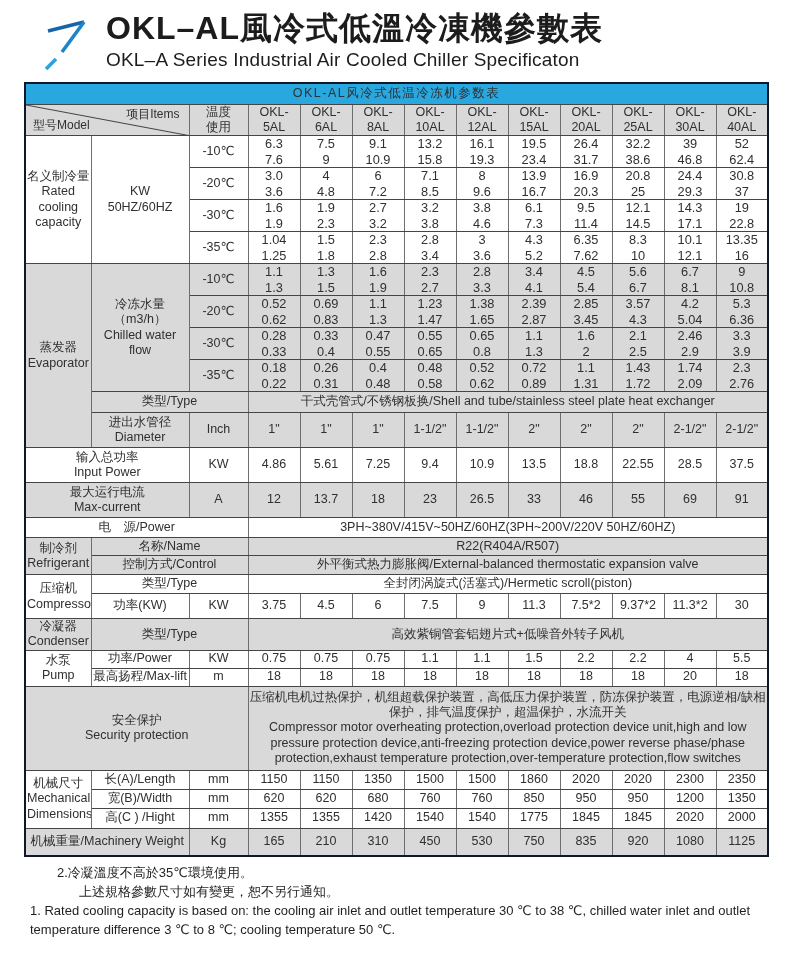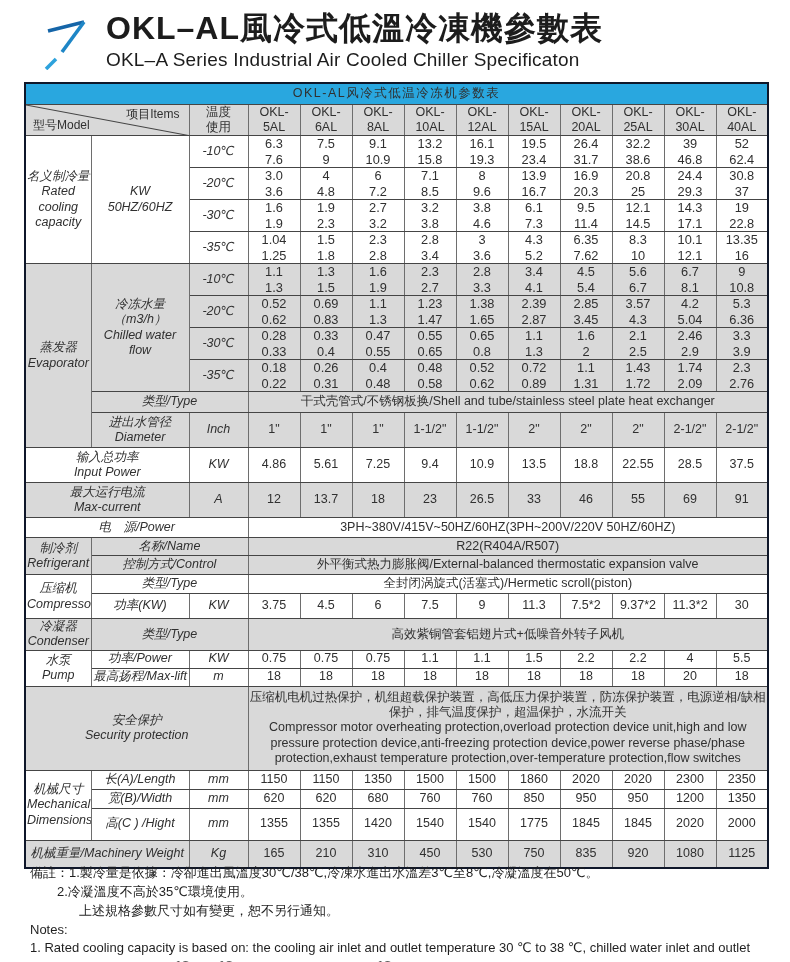--- a/index.html
+++ b/index.html
@@ -40,21 +40,21 @@
     background:var(--accent);color:#fff;font-size:15px;
     letter-spacing:1.5px;font-weight:500;border-bottom:2px solid #222;
   }
   tr.hdr td{background:var(--shade);font-size:12.5px;text-align:center;}
   td.corner{position:relative;padding:0;}
   td.corner svg{position:absolute;left:0;top:0;width:100%;height:100%;}
   .c-items{position:absolute;top:2px;right:9px;font-size:12px;}
   .c-model{position:absolute;bottom:2px;left:7px;font-size:12px;}
   td.dual div{line-height:15.5px;font-size:12.8px;}
   td.num{font-size:12.8px;}
-  td.lbl{font-size:12.3px;font-style:italic;}
+  td.lbl{font-size:12.3px;}
   td.sec-text{text-align:left;padding:3px 7px;font-size:12.3px;line-height:1.52;}
   td.sec-text .en{margin-top:0;}
   .notes{position:absolute;left:30px;top:864px;width:740px;font-size:13px;line-height:1.45;color:#1f1f1f;}
   .notes .ind1{margin-left:27px;}
   .notes .ind2{margin-left:49px;}
 </style>
 </head>
 <body>
 
 <div class="doc-header">
@@ -673,21 +673,21 @@
         <td class="num">620</td>
         <td class="num">680</td>
         <td class="num">760</td>
         <td class="num">760</td>
         <td class="num">850</td>
         <td class="num">950</td>
         <td class="num">950</td>
         <td class="num">1200</td>
         <td class="num">1350</td>
       </tr>
-      <tr style="height: 32px;">
+      <tr style="height: 20px;">
         <td class="lbl">高(C ) /Hight</td>
         <td class="lbl">mm</td>
         <td class="num">1355</td>
         <td class="num">1355</td>
         <td class="num">1420</td>
         <td class="num">1540</td>
         <td class="num">1540</td>
         <td class="num">1775</td>
         <td class="num">1845</td>
         <td class="num">1845</td>
@@ -705,18 +705,16 @@
         <td class="num">750</td>
         <td class="num">835</td>
         <td class="num">920</td>
         <td class="num">1080</td>
         <td class="num">1125</td>
       </tr>
     </tbody>
 </table>
 
 <div class="notes">
-  <div>備註：1.製冷量是依據：冷卻進出風溫度30℃/38℃,冷凍水進出水溫差3℃至8℃,冷凝溫度在50℃。</div>
   <div class="ind1">2.冷凝溫度不高於35℃環境使用。</div>
   <div class="ind2">上述規格參數尺寸如有變更，恕不另行通知。</div>
-  <div>Notes:</div>
   <div>1. Rated cooling capacity is based on: the cooling air inlet and outlet temperature 30 ℃ to 38 ℃, chilled water inlet and outlet temperature difference 3 ℃ to 8 ℃; cooling temperature 50 ℃.</div>
 </div>
 
 </body></html>

